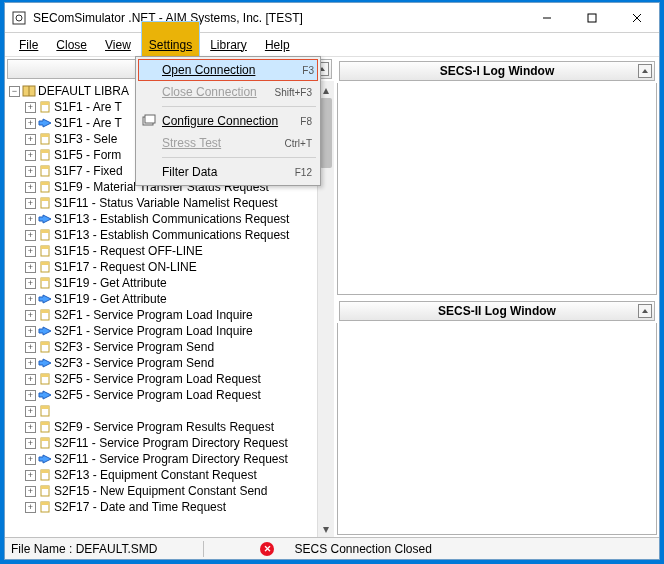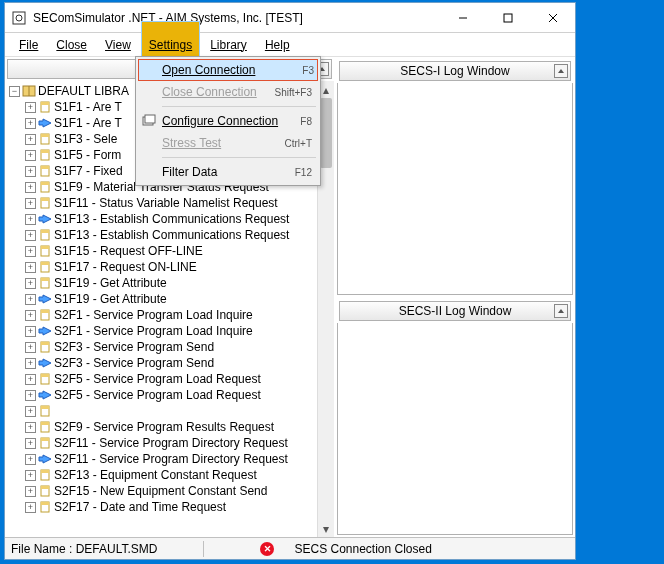--- a/index.html
+++ b/index.html
@@ -1,37 +1,37 @@
 <!DOCTYPE html>
 <html><head>
 <meta charset="utf-8">
 <style>
   * { box-sizing: border-box; margin: 0; padding: 0; font-family: "Segoe UI", Tahoma, sans-serif; font-size: 12px; }
   body { background: #0078d7; width: 664px; height: 564px; overflow: hidden; }
-  .window { position: absolute; left: 4px; top: 2px; width: 572px; height: 558px; background: #fff; border: 1px solid #6f9fc8; display: flex; flex-direction: column; }
+  .window { position: absolute; left: 4px; top: 2px; width: 656px; height: 558px; background: #fff; border: 1px solid #6f9fc8; display: flex; flex-direction: column; }
   .titlebar { height: 30px; display: flex; align-items: center; padding-left: 6px; border-bottom: 1px solid #d0d0d0; }
   .titlebar .title { flex: 1; color: #000; font-size: 12px; display: flex; align-items: center; gap: 6px; }
   .win-controls { display: flex; }
   .win-btn { width: 45px; height: 29px; display: flex; align-items: center; justify-content: center; color: #333; }
   .menubar { height: 24px; display: flex; align-items: center; padding: 0 6px; gap: 2px; border-bottom: 1px solid #e0e0e0; position: relative; }
   .menu-item { padding: 3px 8px; cursor: default; }
   .menu-item.open { background: #eab308; border: 1px solid #99d1ff; padding: 16px 7px; }
   .menu-item .u { text-decoration: underline; }
   .dropdown { position: absolute; left: 130px; top: 23px; width: 186px; background: #f0f0f0; border: 1px solid #a0a0a0; box-shadow: 2px 2px 4px rgba(0,0,0,.2); z-index: 50; padding: 2px; }
   .dd-item { display: flex; align-items: center; height: 22px; padding: 0 6px 0 24px; position: relative; }
   .dd-item .shortcut { margin-left: auto; color: #555; font-size: 10px; }
   .dd-item.hl { background: #cce8ff; border: 1px solid #e05030; padding: 0 3px 0 23px; height: 22px; }
   .dd-item.hl .label { text-decoration: underline; }
   .dd-item.disabled { color: #a0a0a0; align-items: center; }
   .dd-item .u { text-decoration: underline; }
   .dd-sep { height: 1px; background: #d0d0d0; margin: 3px 2px 3px 24px; }
   .dd-icon { position: absolute; left: 4px; width: 14px; height: 14px; }
   .content { flex: 1; display: flex; min-height: 0; }
   .left-panel { width: 330px; border-right: 1px solid transparent; display: flex; flex-direction: column; min-height: 0; }
-  .panel-header { height: 20px; background: linear-gradient(#fdfdfd,#e8e8e8); border: 1px solid #b0b0b0; margin: 2px; display: flex; align-items: center; justify-content: center; position: relative; font-weight: normal; }
+  .panel-header { height: 20px; background: linear-gradient(#fdfdfd,#e8e8e8); border: 1px solid #b0b0b0; margin: 2px; display: flex; align-items: center; justify-content: center; position: relative; font-weight: bold; }
   .panel-header .expand { position: absolute; right: 2px; top: 2px; width: 14px; height: 14px; border: 1px solid #888; background: #f5f5f5; display: flex; align-items: center; justify-content: center; }
   .tree { flex: 1; overflow: hidden; padding: 2px 0 2px 4px; position: relative; }
   .tree-root { display: flex; align-items: center; height: 16px; gap: 2px; }
   .tree-node { display: flex; align-items: center; height: 16px; padding-left: 16px; gap: 2px; white-space: nowrap; }
   .toggle { width: 11px; height: 11px; border: 1px solid #888; display: inline-flex; align-items: center; justify-content: center; font-size: 9px; line-height: 1; background: #fff; color: #555; }
   .icon-doc { width: 14px; height: 12px; display: inline-block; }
   .icon-blue { width: 14px; height: 10px; display: inline-block; }
   .book { width: 14px; height: 12px; display: inline-block; }
   .right-panel { flex: 1; display: flex; flex-direction: column; }
   .log-panel { flex: 1; display: flex; flex-direction: column; margin: 2px; }

